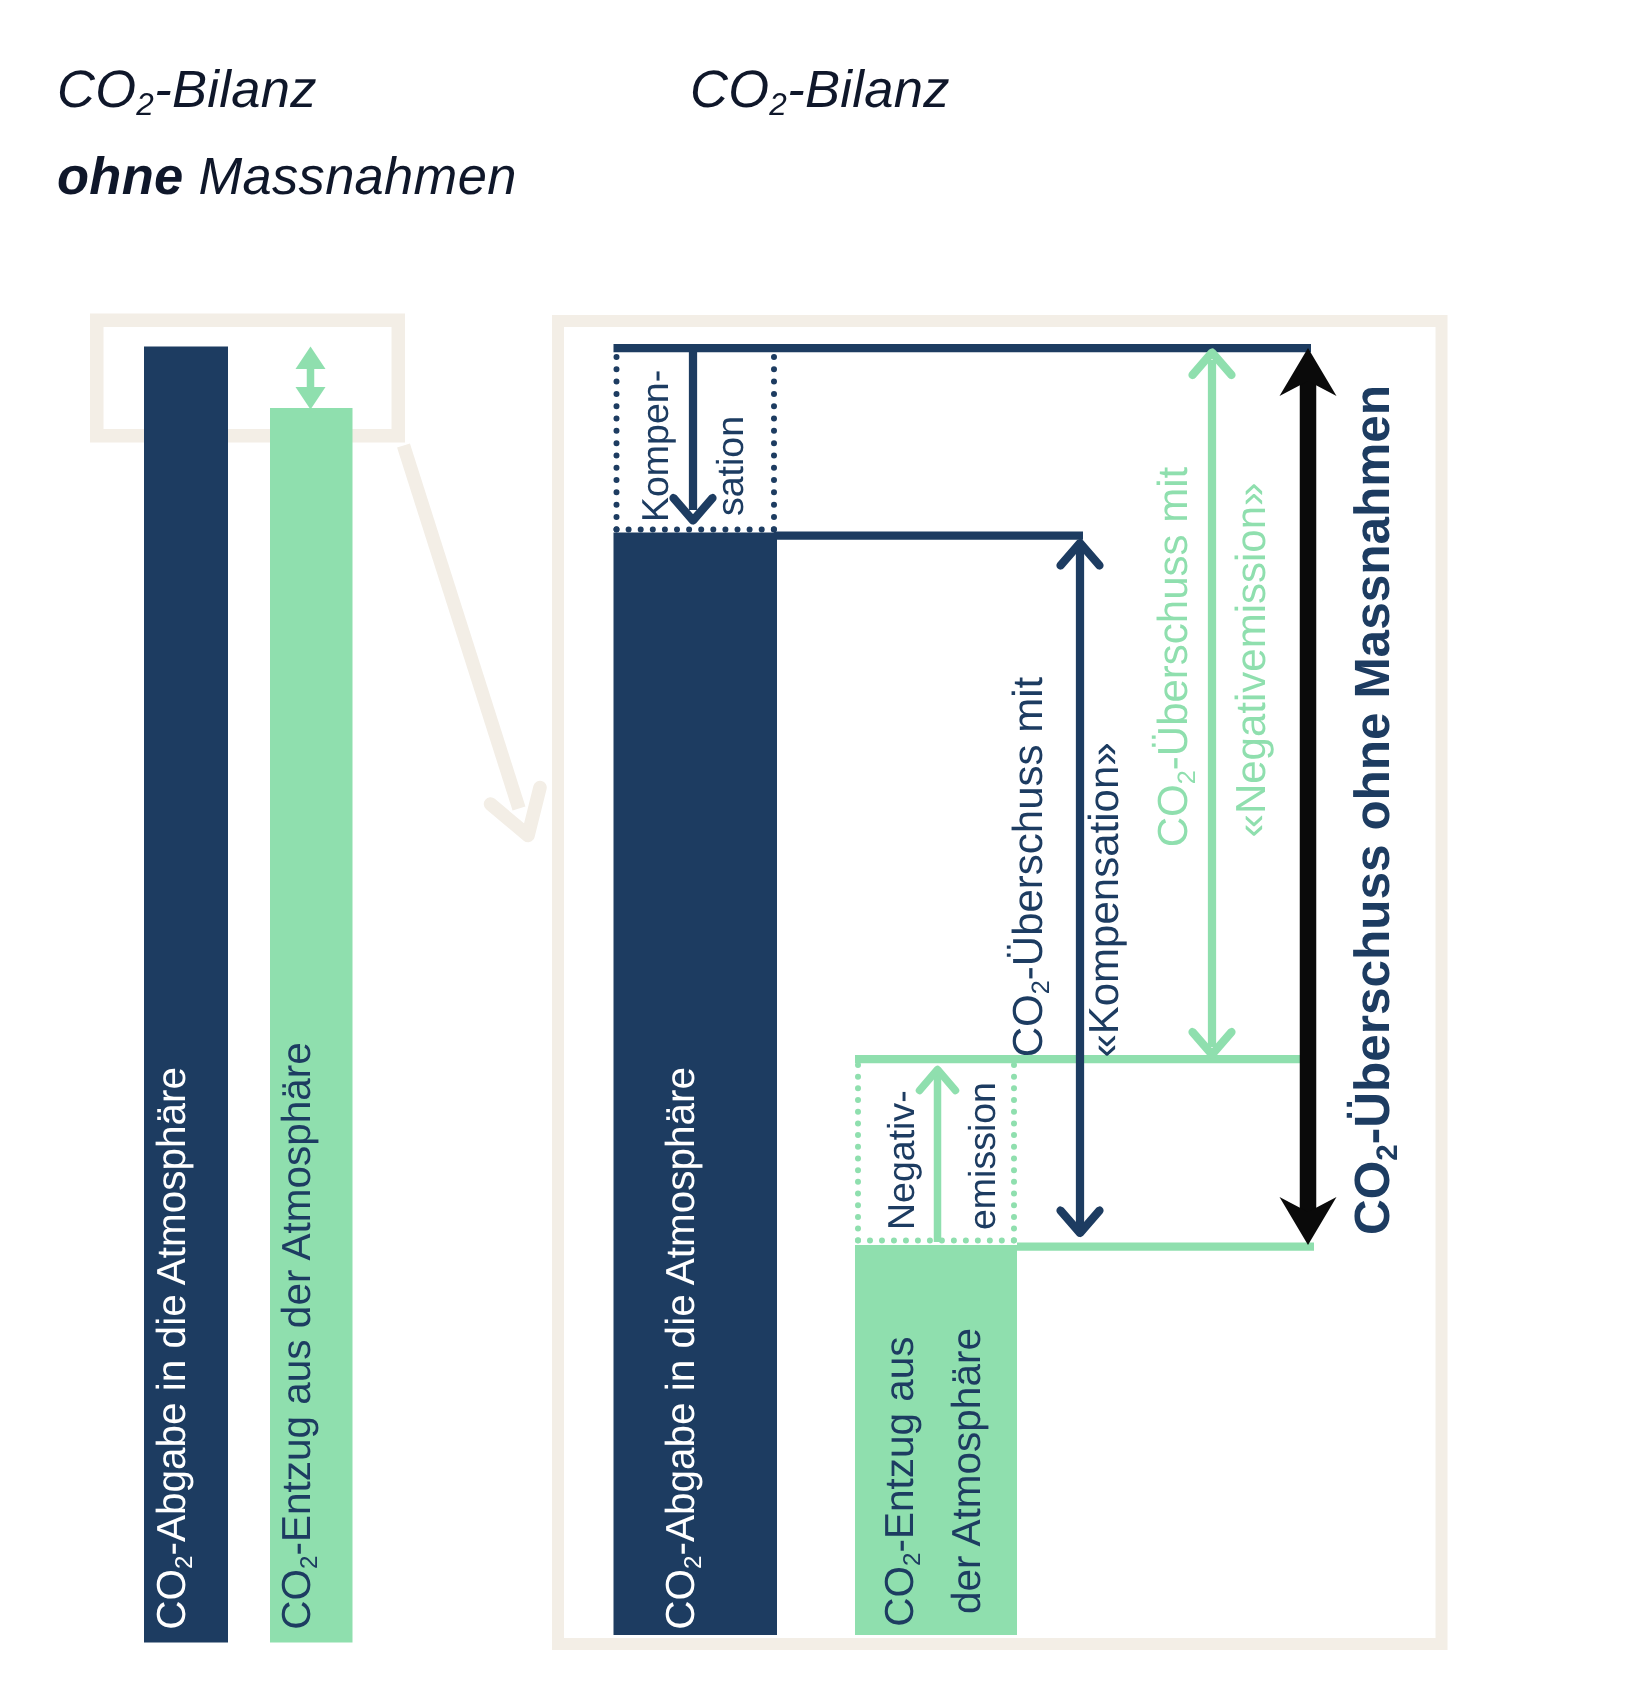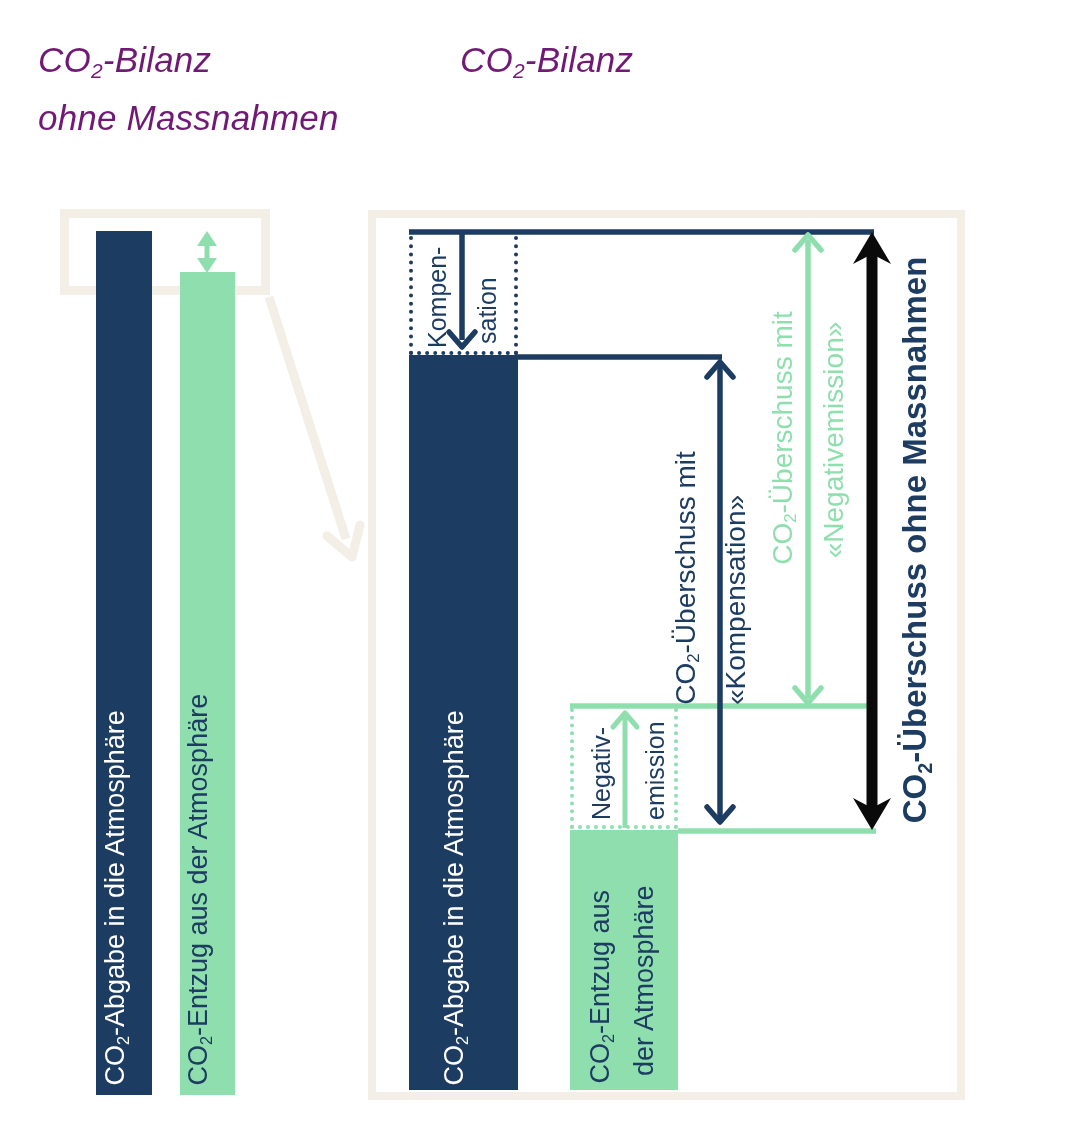--- a/index.html
+++ b/index.html
@@ -5,23 +5,23 @@
   html,body { margin:0; padding:0; background:#ffffff; }
   #canvas {
     position:relative; width:1088px; height:1136px;
     background:#ffffff; overflow:hidden;
     font-family:"Liberation Sans", sans-serif;
   }
   .abs { position:absolute; }
   
   .title {
     font-style:italic; font-size:35px; line-height:47px;
-    color:#701a75; letter-spacing:0.2px;
+    color:#0f172a; letter-spacing:0.2px;
   }
-  .title b { font-weight:400; }
+  .title b { font-weight:700; }
   .sub { font-size:0.60em; vertical-align:-0.28em; }
   
   .beige-frame { box-sizing:border-box; border:8px solid #f3eee6; }
   .callout { box-sizing:border-box; border:9px solid #f3eee6; }
   
   .bar { box-sizing:border-box; }
   .bar-navy { background:#1d3c61; }
   .bar-green { background:#8fdfae; }
   
   .dotted-navy { box-sizing:border-box;

